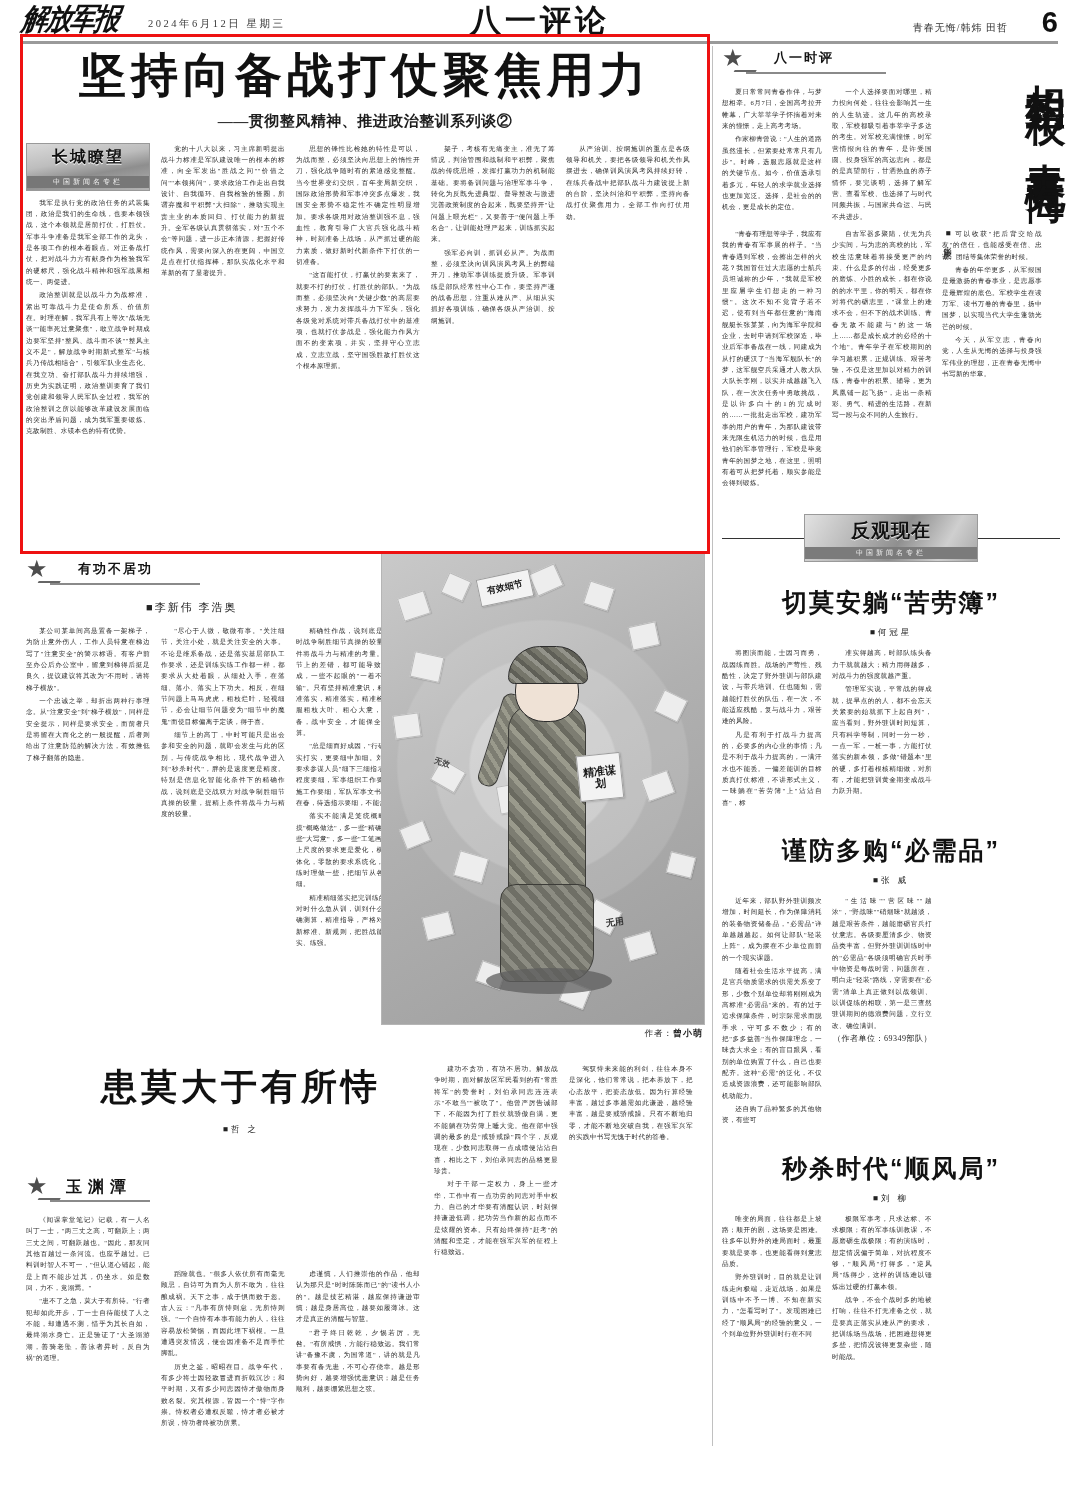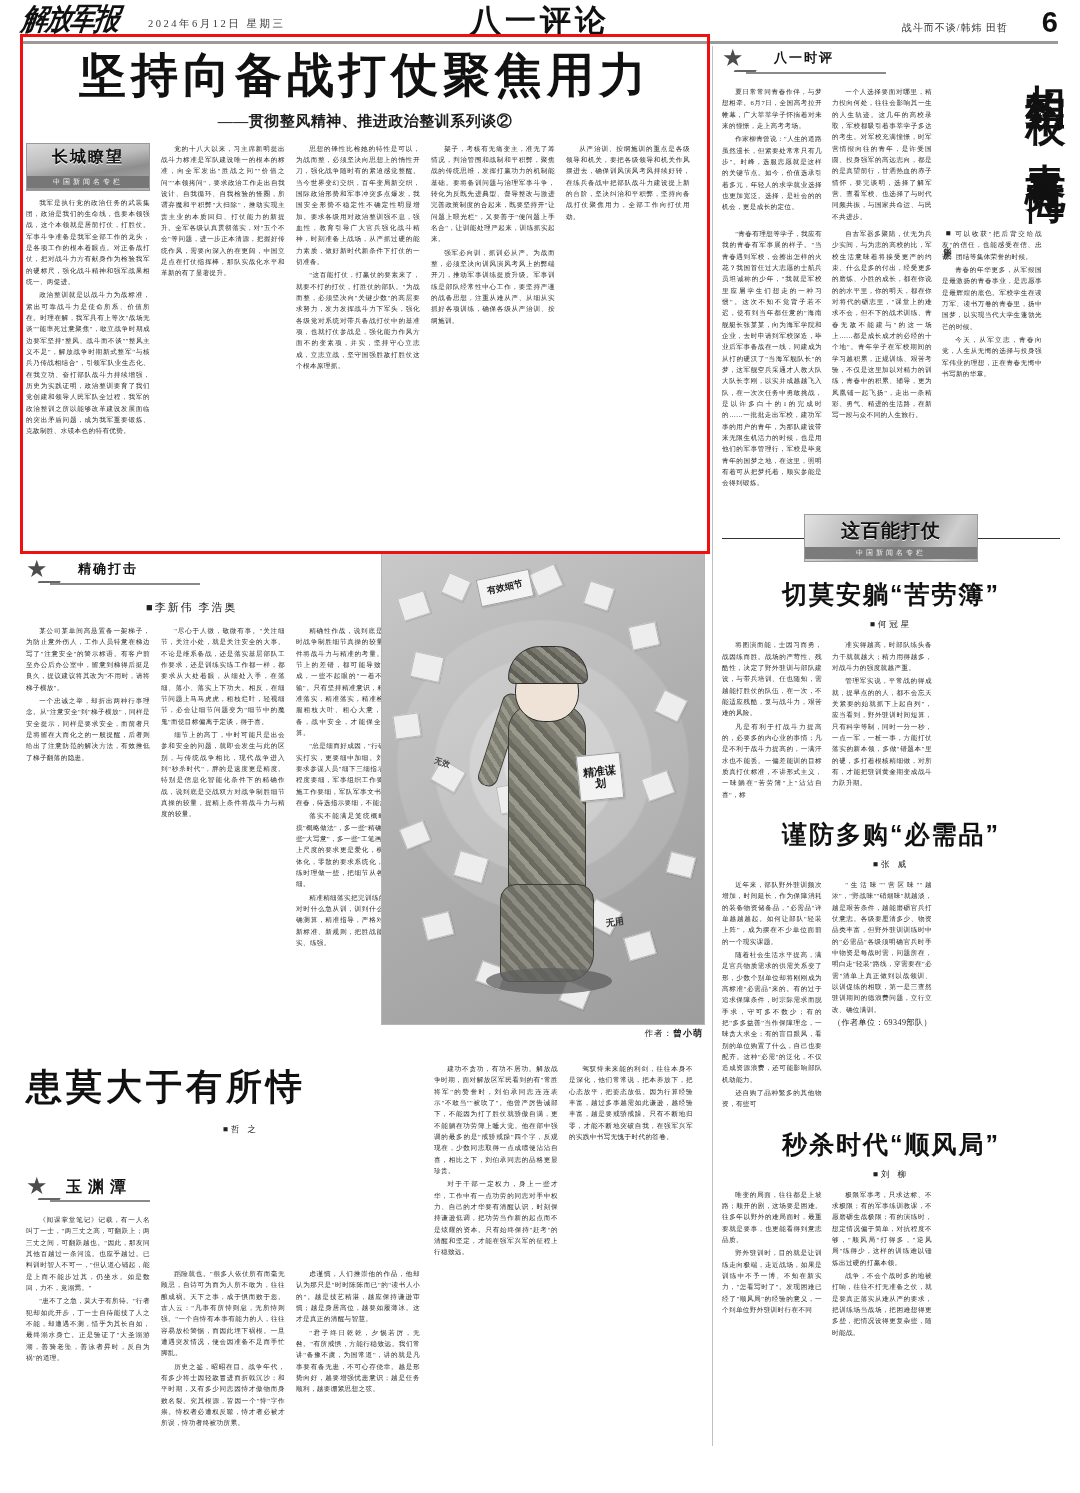--- a/index.html
+++ b/index.html
@@ -186,21 +186,21 @@
   }
   .illus-credit{
     position:absolute;left:381px;top:1027px;width:322px;
     text-align:right;font-size:8.5px;letter-spacing:1px;color:#222;
   }
   .illus-credit b{font-size:9px;}
 
   
   .bot-sec{position:absolute;left:26px;top:1063px;width:678px;}
   .bot-sec .h2{
-    font-family:"Liberation Sans",sans-serif;
+    text-align:center;font-family:"Liberation Sans",sans-serif;
     font-size:36px;font-weight:bold;letter-spacing:4px;color:#111;
   }
   .bot-sec .byline2{
     margin-top:12px;text-align:center;font-size:8.5px;letter-spacing:3px;color:#222;
   }
   .bot-cols{display:flex;gap:11px;margin-top:12px;}
   .bot-cols .col{width:124px;}
   .bot-right-cols{
     position:absolute;left:434px;top:1063px;width:270px;display:flex;gap:11px;
   }
@@ -246,35 +246,35 @@
     font-size:7px;letter-spacing:3px;color:#eee;background:#7b7b7b;padding:1px 0;
   }
   .banner-js-wrap{position:relative;margin-top:6px;height:48px;}
   .banner-js-wrap .hr{
     position:absolute;top:24px;left:0;right:0;height:1px;background:#333;
   }
   .banner-js-wrap .inner{position:absolute;left:0;right:0;top:0;display:flex;justify-content:center;}
 
   .rh{
     text-align:center;font-family:"Liberation Sans",sans-serif;
-    font-size:25px;font-weight:bold;letter-spacing:2px;color:#111;margin-top:16px;
+    font-size:25px;font-weight:bold;letter-spacing:2px;color:#111;margin-top:24px;
   }
   .rb{text-align:center;font-size:8.5px;letter-spacing:3px;color:#222;margin-top:8px;}
   .unit-credit{text-align:right;font-size:8px;letter-spacing:.5px;color:#222;}
 </style>
 </head>
 <body>
 
 <div class="page">
 
   <div class="masthead">
     <div class="mast-logo">解放军报</div>
     <div class="mast-date">2024年6月12日  星期三</div>
     <div class="mast-center">八一评论</div>
-    <div class="mast-editor">战斗而不谈/韩炜  田哲</div>
+    <div class="mast-editor">青春无悔/韩炜  田哲</div>
     <div class="mast-page">6</div>
     <div class="mast-rule"></div>
   </div>
 
   <div class="redbox"></div>
 
   <div class="lead">
     <h1>坚持向备战打仗聚焦用力</h1>
     <div class="sub">——贯彻整风精神、推进政治整训系列谈②</div>
 
@@ -311,21 +311,21 @@
           <p>从严治训、按纲施训的重点是各级领导和机关，要把各级领导和机关作风摆进去，确保训风演风考风持续好转，在练兵备战中把部队战斗力建设提上新的台阶，坚决纠治和平积弊，坚持向备战打仗聚焦用力，全部工作向打仗用劲。</p>
         </div>
       </div>
     </div>
   </div>
 
   <div class="pic-sec">
     <div class="starhead">
       <div class="star">★</div>
       <div class="slash"></div>
-      <div class="lbl">精确打击</div>
+      <div class="lbl">有功不居功</div>
       <div class="ln" style="width:150px;"></div>
     </div>
     <div class="byline2" style="text-align:left;padding-left:120px;width:250px;">■李新伟  李浩奥</div>
 
     <div class="pic-cols">
       <div class="col">
         <div class="coltext">
           <p>某公司某单间高悬置备一架梯子，为防止意外伤人，工作人员特意在梯边写了"注意安全"的警示标语。有客户前至办公后办公室中，留意到梯得后挺足良久，提议建议将其改为"不用时，请将梯子横放"。</p>
           <p>一个忠诚之举，却折出两种行事理念。从"注意安全"到"梯子横放"，同样是安全提示，同样是要求安全，而前者只是将留在大而化之的一般提醒，后者则给出了注意防范的解决方法，有效推低了梯子翻落的隐患。</p>
         </div>
@@ -472,21 +472,21 @@
           <p>青春的年华更多，从军报国是最激扬的青春事业，是志愿事是最辉煌的底色。军校学生在读万军、读书万卷的青春里，扬中国梦，以实现当代大学生蓬勃光芒的时候。</p>
           <p>今天，从军立志，青春向党，人生从无悔的选择与投身强军伟业的理想，正在青春无悔中书写新的华章。</p>
         </div>
       </div>
     </div>
 
     <div class="banner-js-wrap" style="margin-top:24px;">
       <div class="hr"></div>
       <div class="inner">
         <div class="banner-js">
-          <div class="bt">这百能打仗</div>
+          <div class="bt">反观现在</div>
           <div class="bs">中国新闻名专栏</div>
         </div>
       </div>
     </div>
 
     <div>
       <div class="rh">切莫安躺“苦劳簿”</div>
       <div class="rb">■何冠星</div>
       <div class="rc-cols" style="margin-top:8px;">
         <div class="col">

